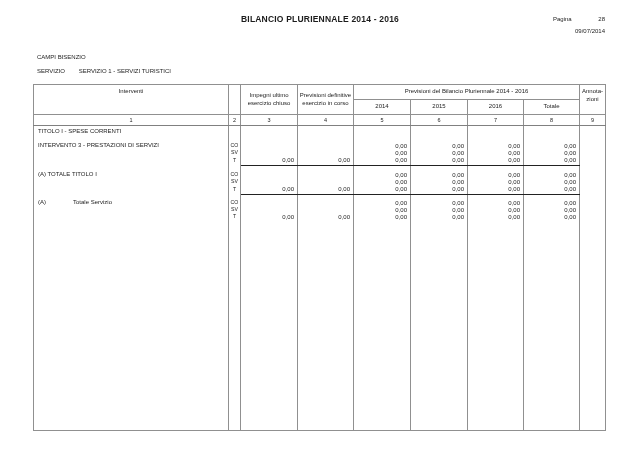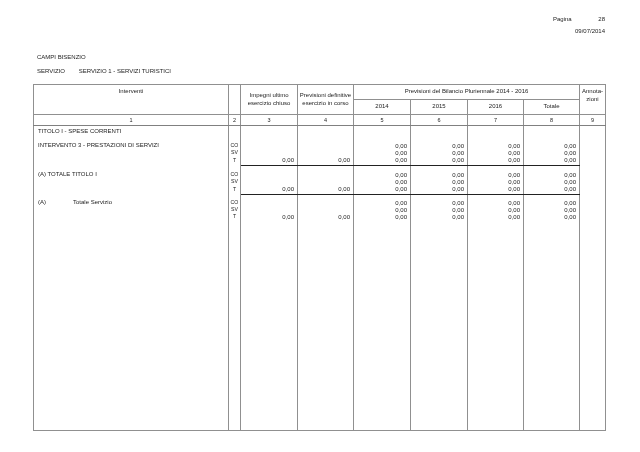--- a/index.html
+++ b/index.html
@@ -90,20 +90,21 @@
     font-size: 6px;
   }
   tbody td.ul { border-bottom: 1.5px solid #222222; }
   .lbl-a { display: inline-block; width: 35px; }
 </style>
 </head>
 <body>
 
 <div class="sheet">
 
+  <div class="doc-title">BILANCIO PLURIENNALE 2014 - 2016</div>
 
   <div class="pagina">
     <span>Pagina</span>
     <span>28</span>
   </div>
 
   <div class="doc-date">09/07/2014</div>
 
   <div class="entity">CAMPI BISENZIO</div>
 

